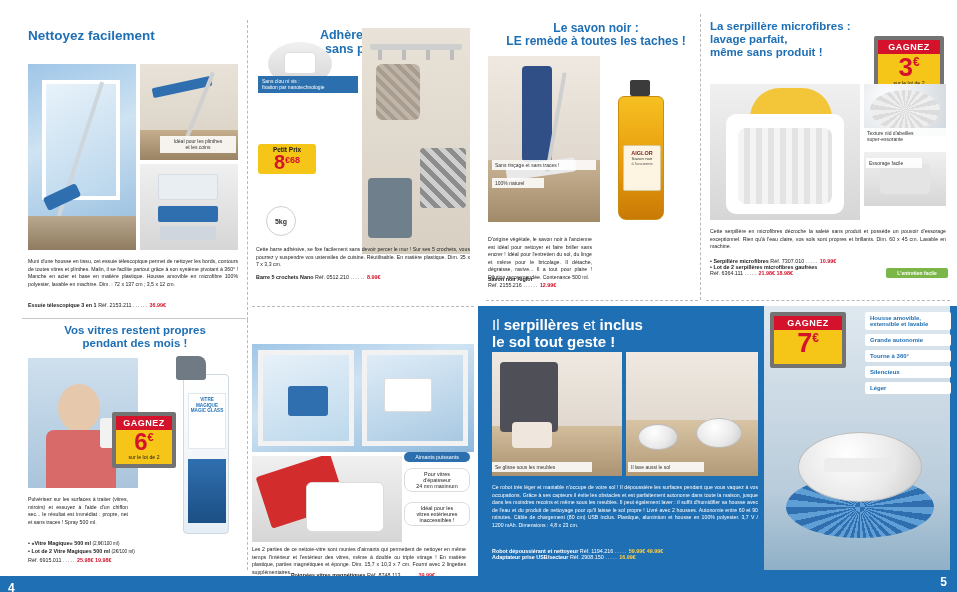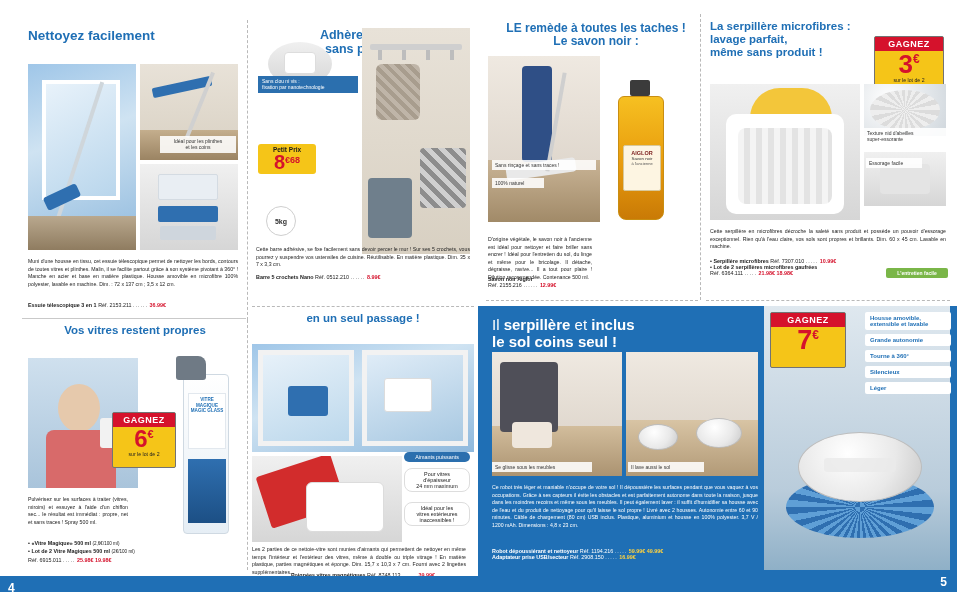--- a/index.html
+++ b/index.html
@@ -40,21 +40,21 @@
     position:absolute; background:rgba(255,255,255,.88);
     font-size:5px; color:#333; padding:2px 3px; line-height:1.25;
   }
   .cap-blue {
     position:absolute; background:#2b6fae; color:#fff;
     font-size:5px; padding:2px 4px; line-height:1.25;
   }
 
   
   .gagnez {
-    position:absolute; background:#f5c518; border:1px solid #737373;
+    position:absolute; background:#f5c518; border:4px solid #737373;
     text-align:center; color:#1b1b1b; border-radius:2px;
   }
   .gagnez .g-top {
     background:#d5122c; color:#fff; font-weight:bold; letter-spacing:.5px;
     font-size:9px; padding:2px 0;
   }
   .gagnez .g-amt { color:#d5122c; font-weight:bold; line-height:1; }
   .gagnez .g-sub { font-size:5.2px; color:#222; padding-bottom:2px; }
 
   
@@ -161,20 +161,21 @@
     <span class="bold">Essuie télescopique 3 en 1</span>
     <span>Réf. 2153.211</span>
     <span style="letter-spacing:1px;">......</span>
     <span class="price">36.99€</span>
   </div>
 
   <div class="hsep" style="left:22px;top:312px;width:224px;"></div>
 
   <div class="title" style="position:absolute;left:28px;top:318px;width:214px;font-size:11.5px;text-align:center;">
     <div>Vos vitres restent propres</div>
+    <div>pendant des mois !</div>
   </div>
 
   <div class="photo img-person" style="left:28px;top:352px;width:110px;height:130px;">
     <div style="position:absolute;left:0;top:0;width:110px;height:130px;background:linear-gradient(180deg,#cfe0ee,#a9c4db);"></div>
     <div style="position:absolute;left:30px;top:26px;width:42px;height:48px;border-radius:50%;background:#e6c9ac;"></div>
     <div style="position:absolute;left:18px;top:72px;width:70px;height:58px;background:#d86a6a;border-radius:8px 8px 0 0;"></div>
     <div style="position:absolute;left:72px;top:60px;width:24px;height:30px;background:#f2f2f2;border-radius:3px;"></div>
   </div>
 
   <div class="gagnez" style="left:112px;top:406px;width:64px;height:56px;">
@@ -256,21 +257,20 @@
 
   <div class="body-text" style="position:absolute;left:256px;top:240px;width:214px;">Cette barre adhésive, se fixe facilement sans devoir percer le mur ! Sur ses 5 crochets, vous pourrez y suspendre vos ustensiles de cuisine. Réutilisable. En matière plastique. Dim. 35 x 7 x 3,3 cm.</div>
   <div class="ref-line" style="position:absolute;left:256px;top:268px;width:214px;">
     <span class="bold">Barre 5 crochets Nano</span>
     <span>Réf. 0512.210</span>
     <span style="letter-spacing:1px;">......</span>
     <span class="price">8.99€</span>
   </div>
 
   <div class="title" style="position:absolute;left:252px;top:306px;width:222px;font-size:11.5px;text-align:center;">
-    <div>en un seul passage !</div>
   </div>
 
   <div class="photo img-window" style="left:252px;top:338px;width:222px;height:108px;">
     <div style="position:absolute;left:6px;top:6px;width:96px;height:96px;background:linear-gradient(160deg,#e7f1f9,#bcd8ec);border:5px solid #f2f2f2;"></div>
     <div style="position:absolute;left:110px;top:6px;width:106px;height:96px;background:linear-gradient(160deg,#dfecf7,#a9c9e2);border:5px solid #f2f2f2;"></div>
     <div style="position:absolute;left:132px;top:34px;width:48px;height:34px;background:#fff;border:1px solid #dcdcdc;border-radius:3px;"></div>
     <div style="position:absolute;left:36px;top:42px;width:40px;height:30px;background:#2f6fb0;border-radius:3px;"></div>
   </div>
 
   <div class="photo img-grey" style="left:252px;top:450px;width:150px;height:86px;">
@@ -294,22 +294,22 @@
     <span class="price">39.99€</span>
   </div>
 
   <div class="blue-bar-left"></div>
   <div class="pagenum l">4</div>
 </div>
 
 <div class="right-page">
 
   <div class="title" style="position:absolute;left:10px;top:22px;width:216px;font-size:12px;text-align:center;">
+    <div>Le savon noir :</div>
     <div>LE remède à toutes les taches !</div>
-    <div>Le savon noir :</div>
   </div>
 
   <div class="photo img-room" style="left:10px;top:56px;width:112px;height:166px;">
     <div style="position:absolute;left:0;bottom:0;width:112px;height:62px;background:linear-gradient(180deg,#c9b496,#a18a68);"></div>
     <div style="position:absolute;left:34px;top:10px;width:30px;height:96px;background:#2f4f86;border-radius:4px;"></div>
     <div style="position:absolute;left:18px;top:106px;width:70px;height:14px;background:#e9e9e9;border-radius:3px;transform:rotate(-8deg);"></div>
     <div style="position:absolute;left:66px;top:16px;width:4px;height:100px;background:#cfcfcf;transform:rotate(10deg);"></div>
   </div>
   <div class="cap" style="left:14px;top:160px;width:104px;">Sans rinçage et sans traces !</div>
   <div class="cap" style="left:14px;top:178px;width:52px;">100% naturel</div>
@@ -389,26 +389,26 @@
   </div>
 
   <div class="logo-box" style="left:408px;top:268px;width:62px;text-align:center;">L'entretien facile</div>
 
   <div class="dashed-h" style="left:228px;top:300px;width:244px;"></div>
 
   <div class="blue-panel" style="left:0;top:306px;width:479px;height:264px;"></div>
 
   <div class="white-head" style="position:absolute;left:14px;top:316px;width:210px;font-size:15px;line-height:1.15;">
     <span style="font-weight:normal;">Il</span>
-    <span>serpillère</span>
+    <span>serpillères</span>
     <span style="font-weight:normal;">et</span>
     <span>inclus</span>
     <div>
       <span style="font-weight:bold;">le sol</span>
-      <span>coins seul !</span>
+      <span>tout geste !</span>
     </div>
   </div>
 
   <div class="photo img-room" style="left:14px;top:352px;width:130px;height:124px;">
     <div style="position:absolute;left:0;bottom:0;width:130px;height:50px;background:linear-gradient(180deg,#d2bd9c,#ab9371);"></div>
     <div style="position:absolute;left:8px;top:10px;width:58px;height:70px;background:#4f4f58;border-radius:4px;"></div>
     <div style="position:absolute;left:20px;top:70px;width:40px;height:26px;background:#efe7dd;border-radius:4px;"></div>
   </div>
   <div class="cap" style="left:14px;top:462px;width:100px;">Se glisse sous les meubles</div>
 

